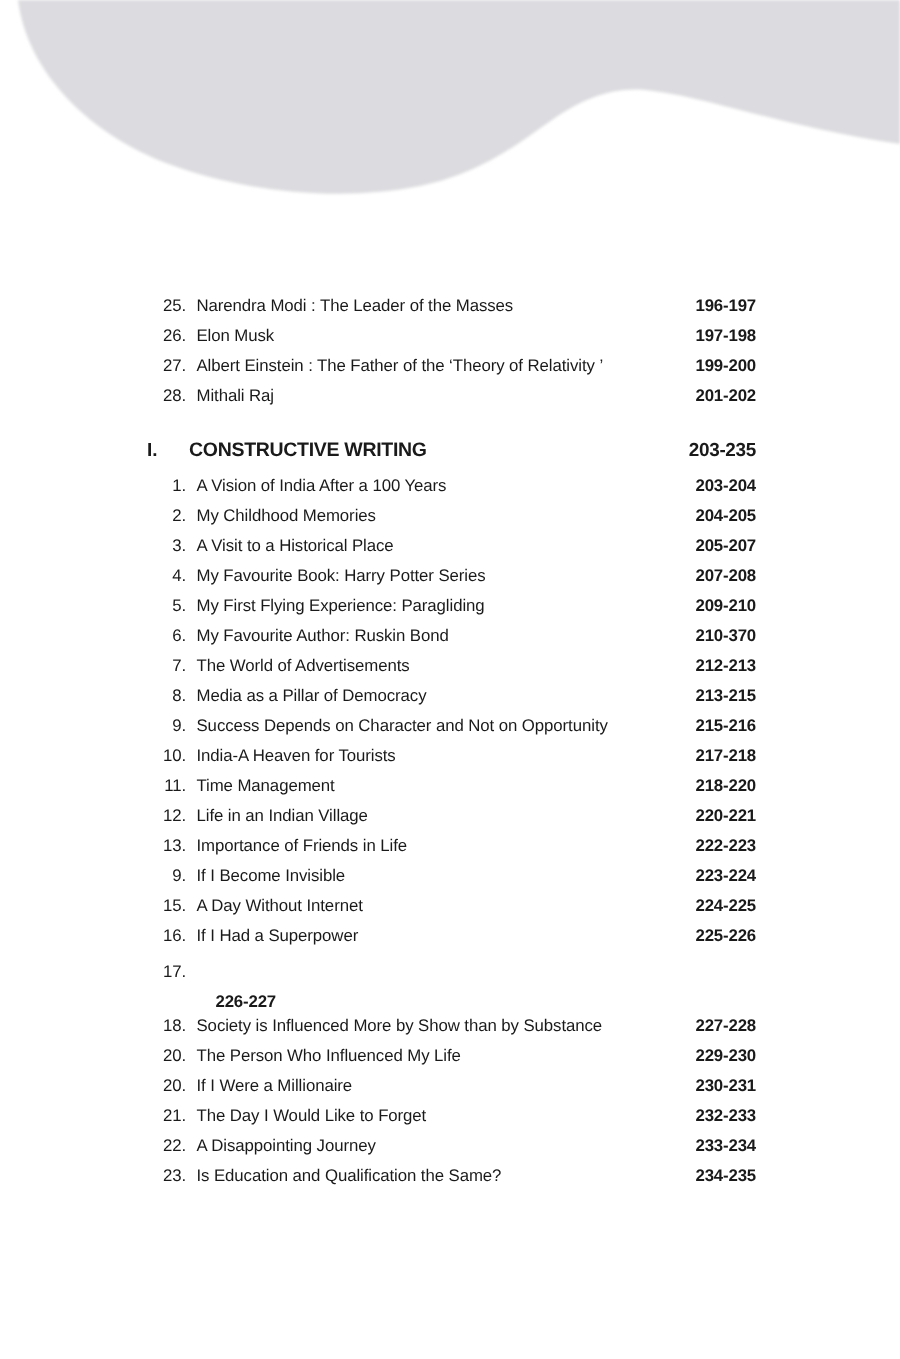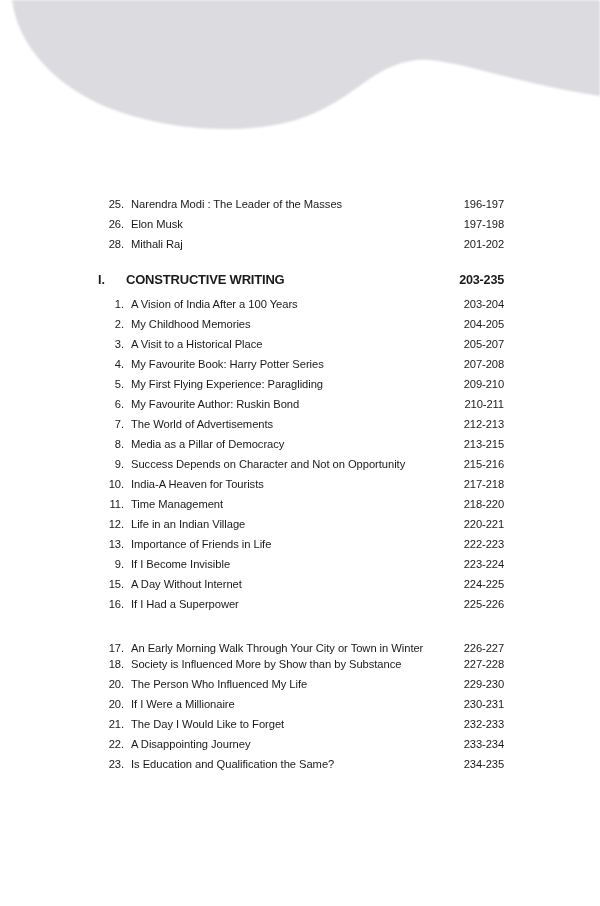--- a/index.html
+++ b/index.html
@@ -55,28 +55,28 @@
     padding-left: 7px;
     font-size: 11.2px;
     letter-spacing: -0.05px;
     white-space: nowrap;
   }
 
   .row .pages {
     flex: 0 0 60px;
     text-align: right;
     font-size: 11.2px;
-    font-weight: normal;
+    font-weight: bold;
     letter-spacing: -0.1px;
   }
 
   
   .row.multiline {
     height: 40px;
-    align-items: flex-end;
+    align-items: flex-start;
   }
   .row.multiline .num { line-height: 20px; }
   .row.multiline .title {
     white-space: normal;
     line-height: 20px;
   }
   .row.multiline .pages {
     line-height: 20px;
     align-self: flex-end;
   }
@@ -136,20 +136,25 @@
       <span class="num">25.</span>
       <span class="title">Narendra Modi : The Leader of the Masses</span>
       <span class="pages">196-197</span>
     </div>
     <div class="row">
       <span class="num">26.</span>
       <span class="title">Elon Musk</span>
       <span class="pages">197-198</span>
     </div>
     <div class="row">
+      <span class="num">27.</span>
+      <span class="title">Albert Einstein : The Father of the ‘Theory of Relativity ’</span>
+      <span class="pages">199-200</span>
+    </div>
+    <div class="row">
       <span class="num">28.</span>
       <span class="title">Mithali Raj</span>
       <span class="pages">201-202</span>
     </div>
   </section>
 
   <div class="section-head">
     <span class="sec-num">I.</span>
     <span class="sec-title">CONSTRUCTIVE WRITING</span>
     <span class="sec-pages">203-235</span>
@@ -177,21 +182,21 @@
         <span class="pages">207-208</span>
       </div>
       <div class="row">
         <span class="num">5.</span>
         <span class="title">My First Flying Experience: Paragliding</span>
         <span class="pages">209-210</span>
       </div>
       <div class="row">
         <span class="num">6.</span>
         <span class="title">My Favourite Author: Ruskin Bond</span>
-        <span class="pages">210-211</span>
+        <span class="pages">210-370</span>
       </div>
       <div class="row">
         <span class="num">7.</span>
         <span class="title">The World of Advertisements</span>
         <span class="pages">212-213</span>
       </div>
       <div class="row">
         <span class="num">8.</span>
         <span class="title">Media as a Pillar of Democracy</span>
         <span class="pages">213-215</span>
@@ -231,21 +236,20 @@
         <span class="title">A Day Without Internet</span>
         <span class="pages">224-225</span>
       </div>
       <div class="row">
         <span class="num">16.</span>
         <span class="title">If I Had a Superpower</span>
         <span class="pages">225-226</span>
       </div>
       <div class="row multiline">
         <span class="num">17.</span>
-        <span class="title">An Early Morning Walk Through Your City or Town in Winter</span>
         <span class="pages">226-227</span>
       </div>
       <div class="row">
         <span class="num">18.</span>
         <span class="title">Society is Influenced More by Show than by Substance</span>
         <span class="pages">227-228</span>
       </div>
       <div class="row">
         <span class="num">20.</span>
         <span class="title">The Person Who Influenced My Life</span>

